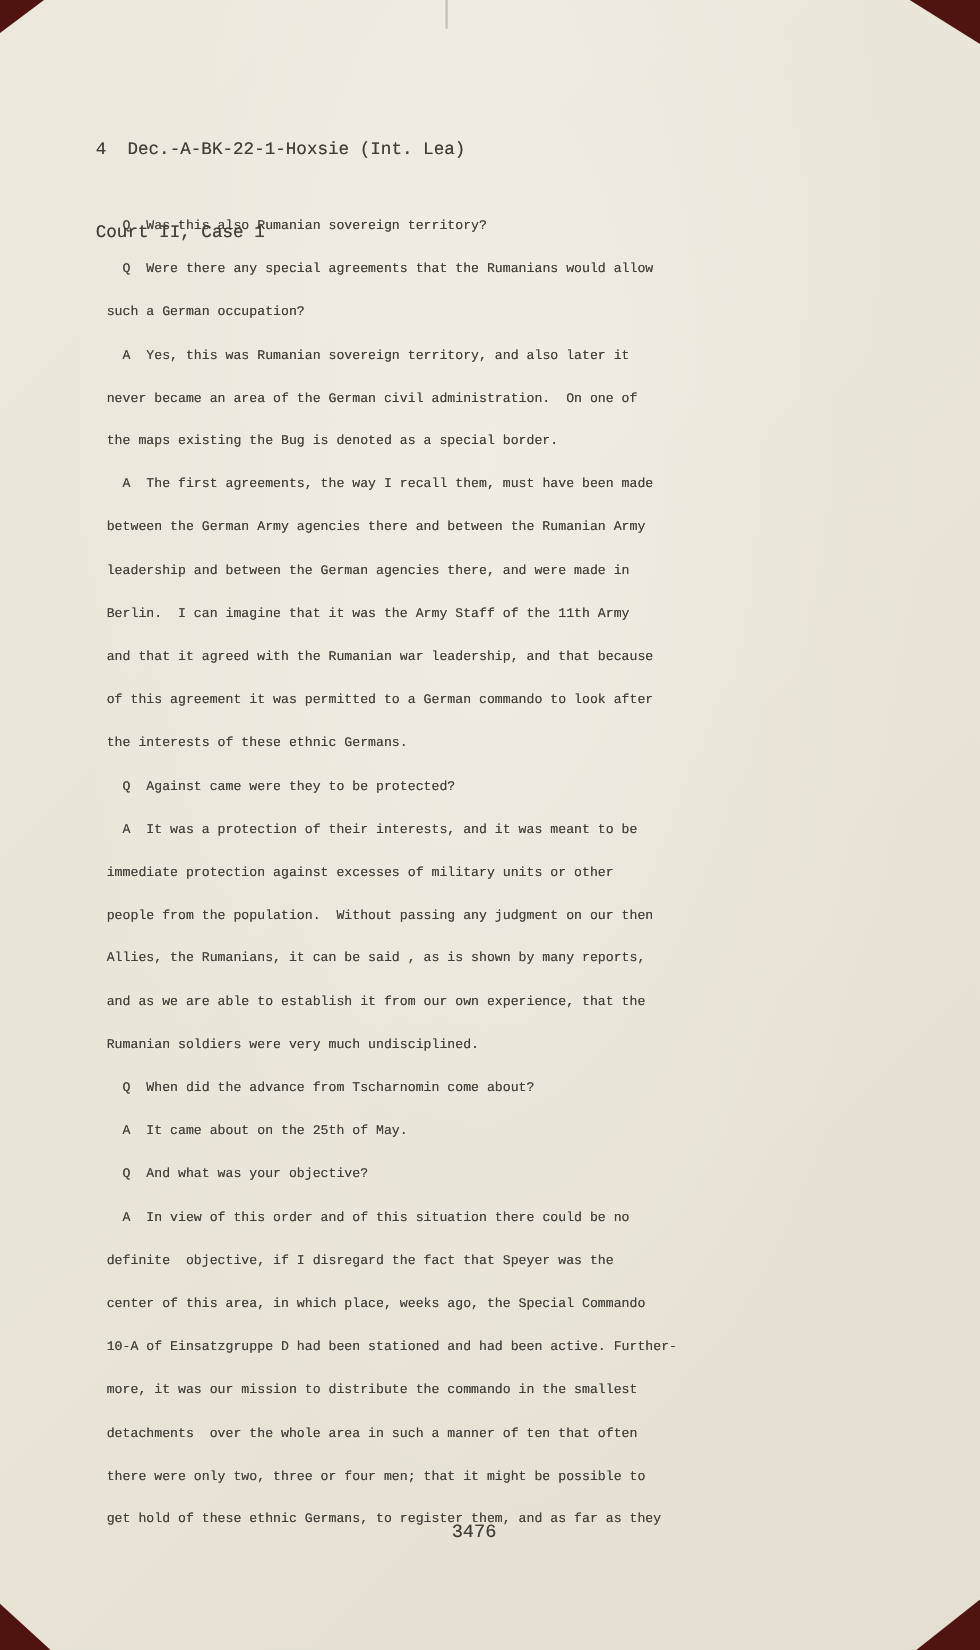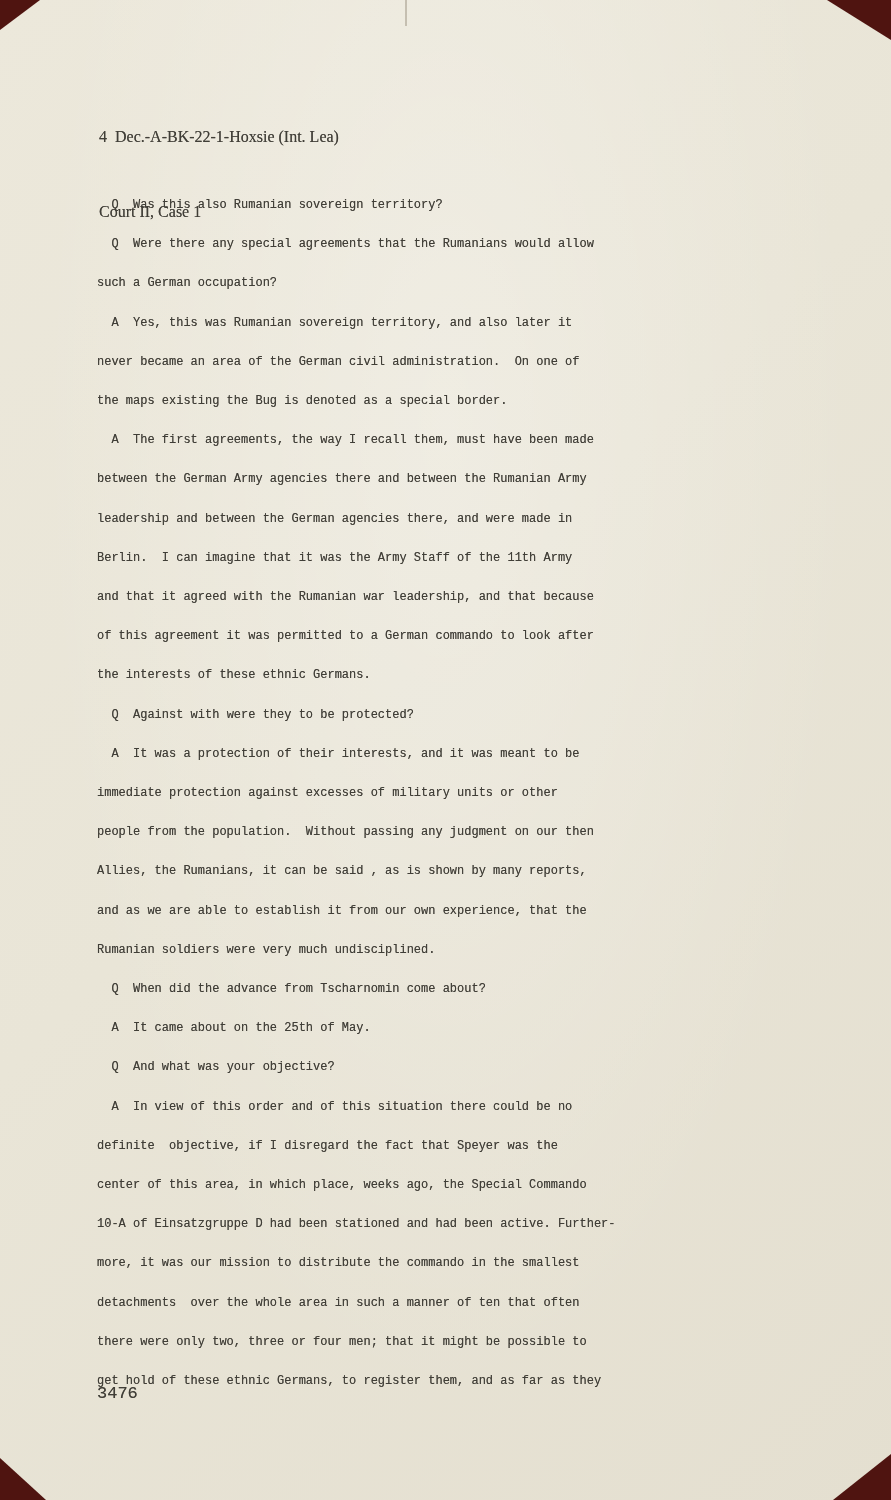--- a/index.html
+++ b/index.html
@@ -17,42 +17,41 @@
     background:
       radial-gradient(ellipse at 50% 28%, rgba(255,255,255,0.28), rgba(255,255,255,0) 65%),
       linear-gradient(135deg, #ece8db 0%, #e9e5d7 45%, #e4dfd0 100%);
   }
   .ink {
     color: #403e37;
     text-shadow: 0 0 0.5px rgba(64,62,55,0.65);
   }
   .header {
     position: absolute;
-    left: 99px;
+    left: 87px;
     top: 74px;
     font-size: 16px;
     line-height: 25px;
     white-space: pre;
-    font-family: Liberation Serif, serif;
   }
   .body-text {
     position: absolute;
     left: 97px;
     top: 186px;
     width: 700px;
     font-size: 12px;
     line-height: 39.2px;
   }
   .para { white-space: pre-wrap; }
   .page-number {
     position: absolute;
     left: 97px;
     top: 1384px;
     width: 668px;
-    text-align: left;
+    text-align: center;
     font-size: 17px;
   }
   .corner {
     position: absolute;
     background: #4f1410;
   }
   .corner.tl { left: 0; top: 0; width: 40px; height: 30px; clip-path: polygon(0 0, 100% 0, 0 100%); }
   .corner.tr { right: 0; top: 0; width: 64px; height: 40px; clip-path: polygon(0 0, 100% 0, 100% 100%); }
   .corner.bl { left: 0; bottom: 0; width: 46px; height: 42px; clip-path: polygon(0 0, 0 100%, 100% 100%); }
   .corner.br { right: 0; bottom: 0; width: 58px; height: 46px; clip-path: polygon(100% 0, 100% 100%, 0 100%); }
@@ -88,21 +87,21 @@
     <div class="para">  A  Yes, this was Rumanian sovereign territory, and also later it
 never became an area of the German civil administration.  On one of
 the maps existing the Bug is denoted as a special border.</div>
     <div class="para">  A  The first agreements, the way I recall them, must have been made
 between the German Army agencies there and between the Rumanian Army
 leadership and between the German agencies there, and were made in
 Berlin.  I can imagine that it was the Army Staff of the 11th Army
 and that it agreed with the Rumanian war leadership, and that because
 of this agreement it was permitted to a German commando to look after
 the interests of these ethnic Germans.</div>
-    <div class="para">  Q  Against with were they to be protected?</div>
+    <div class="para">  Q  Against came were they to be protected?</div>
     <div class="para">  A  It was a protection of their interests, and it was meant to be
 immediate protection against excesses of military units or other
 people from the population.  Without passing any judgment on our then
 Allies, the Rumanians, it can be said , as is shown by many reports,
 and as we are able to establish it from our own experience, that the
 Rumanian soldiers were very much undisciplined.</div>
     <div class="para">  Q  When did the advance from Tscharnomin come about?</div>
     <div class="para">  A  It came about on the 25th of May.</div>
     <div class="para">  Q  And what was your objective?</div>
     <div class="para">  A  In view of this order and of this situation there could be no

